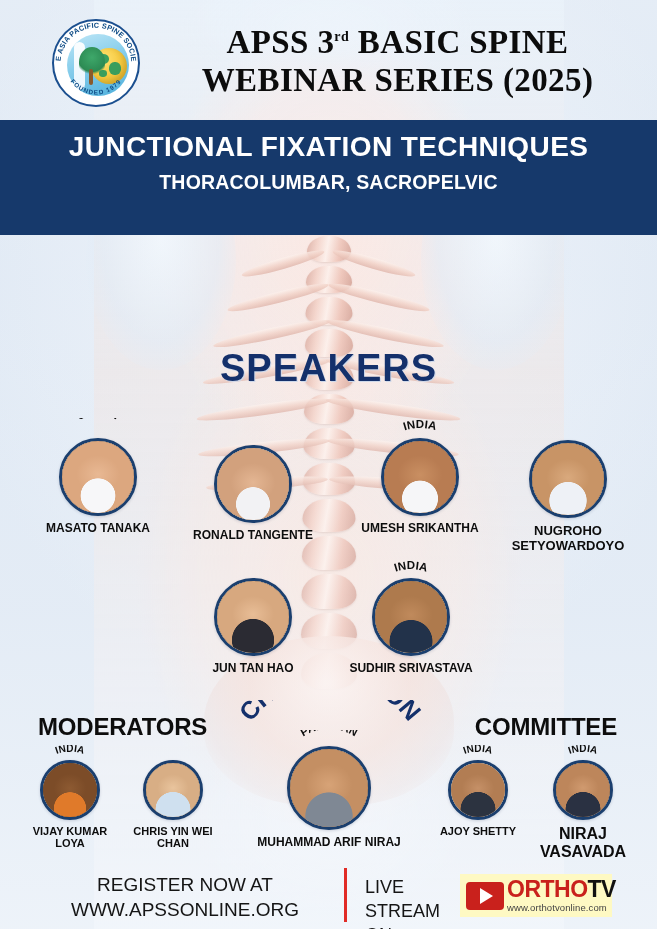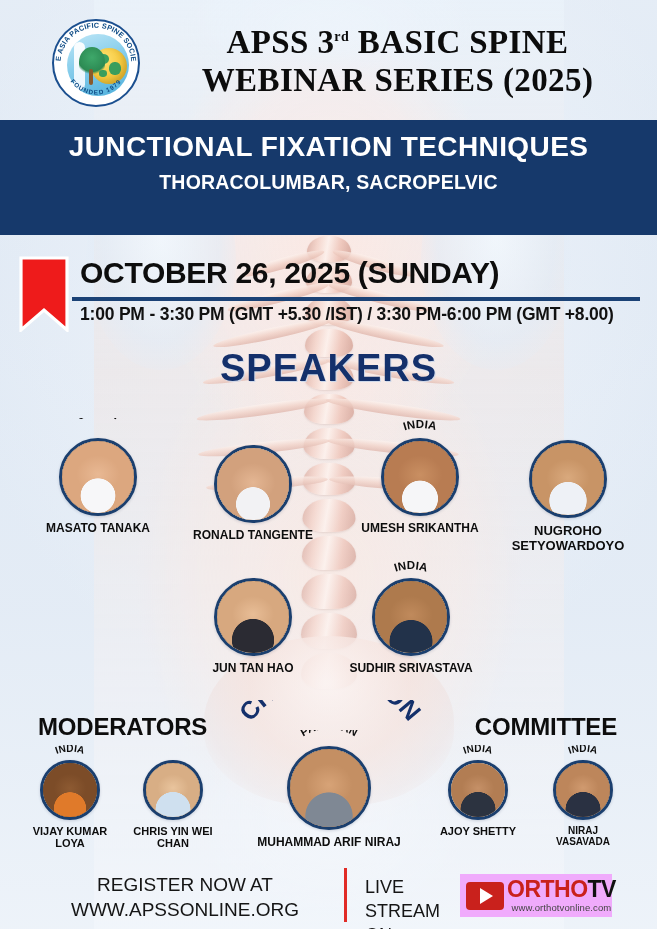--- a/index.html
+++ b/index.html
@@ -168,21 +168,21 @@
     position:absolute; left:40px; top:6px; width:290px; text-align:center;
     font-weight:400; font-size:19px; color:#151515; line-height:1.34;
   }
   .fdiv{ position:absolute; left:344px; top:2px; width:2.5px; height:54px; background:#e12b26; }
   .live{
     position:absolute; left:365px; top:10px; width:100px;
     font-weight:400; font-size:18px; color:#151515; line-height:1.32;
   }
   .otv{
     position:absolute; left:460px; top:8px; width:152px; height:43px;
-    background:#f0abfc; display:flex; align-items:center; padding-left:6px;text-align:center;
+    background:#fef9c3; display:flex; align-items:center; padding-left:6px;
   }
   .otv .play{
     width:38px;height:28px;background:#c9211c;border-radius:4px;
     display:flex;align-items:center;justify-content:center;flex:0 0 auto;
   }
   .otv .tri{ width:0;height:0;border-left:13px solid #fff;border-top:8px solid transparent;border-bottom:8px solid transparent; margin-left:3px;}
   .otv .txt{ margin-left:3px; }
   .otv .w1{ font-weight:700;font-size:23px;letter-spacing:-.5px;line-height:1; }
   .otv .w1 .o{ color:#c9211c; }
   .otv .w1 .t{ color:#111; }
@@ -267,28 +267,20 @@
     </div>
   </div>
 
   <div class="banner">
     <div class="l1">JUNCTIONAL FIXATION TECHNIQUES</div>
     <div class="l2">
       <div>THORACOLUMBAR, SACROPELVIC</div>
     </div>
   </div>
 
-  <div class="datewrap">
-    <svg class="ribbon" viewBox="0 0 50 76">
-      <path d="M2 2 H48 V74 L25 54 L2 74 Z" fill="#ee1b1b" stroke="#ffffff" stroke-width="3.2"></path>
-    </svg>
-    <div class="date-main">OCTOBER 26, 2025 (SUNDAY)</div>
-    <div class="date-rule"></div>
-    <div class="date-sub">1:00 PM - 3:30 PM (GMT +5.30 /IST) / 3:30 PM-6:00 PM (GMT +8.00)</div>
-  </div>
 
   <div class="speakers-h">SPEAKERS</div>
 
   <div class="person" style="left:38px;top:418px;width:120px;">
     <div class="arc">
       <svg width="120" height="30" viewBox="0 0 120 30">
         <defs>
             <path id="c1" d="M 12,30 A 52,52 0 0 1 108,30"></path>
           </defs>
         <text font-size="11.5"><textPath href="#c1" startOffset="50%" text-anchor="middle">JAPAN</textPath></text>
@@ -500,21 +492,21 @@
         <text font-size="10"><textPath href="#k2" startOffset="50%" text-anchor="middle">INDIA</textPath></text>
       </svg>
     </div>
     <div class="photo" style="top:15px;width:60px;height:60px;">
       <div class="face" style="background:
         radial-gradient(circle at 50% 86%, #2a3142 0 32%, rgba(42,49,66,0) 33%),
         radial-gradient(ellipse 29% 25% at 50% 46%, #d09a6f 0%, #bd865b 100%),
         radial-gradient(ellipse 38% 15% at 50% 18%, #1f1a16 0%, #2d2620 100%),
         linear-gradient(180deg,#f8f4ee 0%, #e9e1d5 100%);"></div>
     </div>
-    <div class="pname" style="top:80px;width:120px;font-size:10px;">NIRAJ
+    <div class="pname" style="top:80px;width:120px;font-size:16px;">NIRAJ
 VASAVADA</div>
   </div>
 
   <div class="footer">
     <div class="reg">
       <div>REGISTER NOW AT</div>
       <div>WWW.APSSONLINE.ORG</div>
     </div>
     <div class="fdiv"></div>
     <div class="live">

